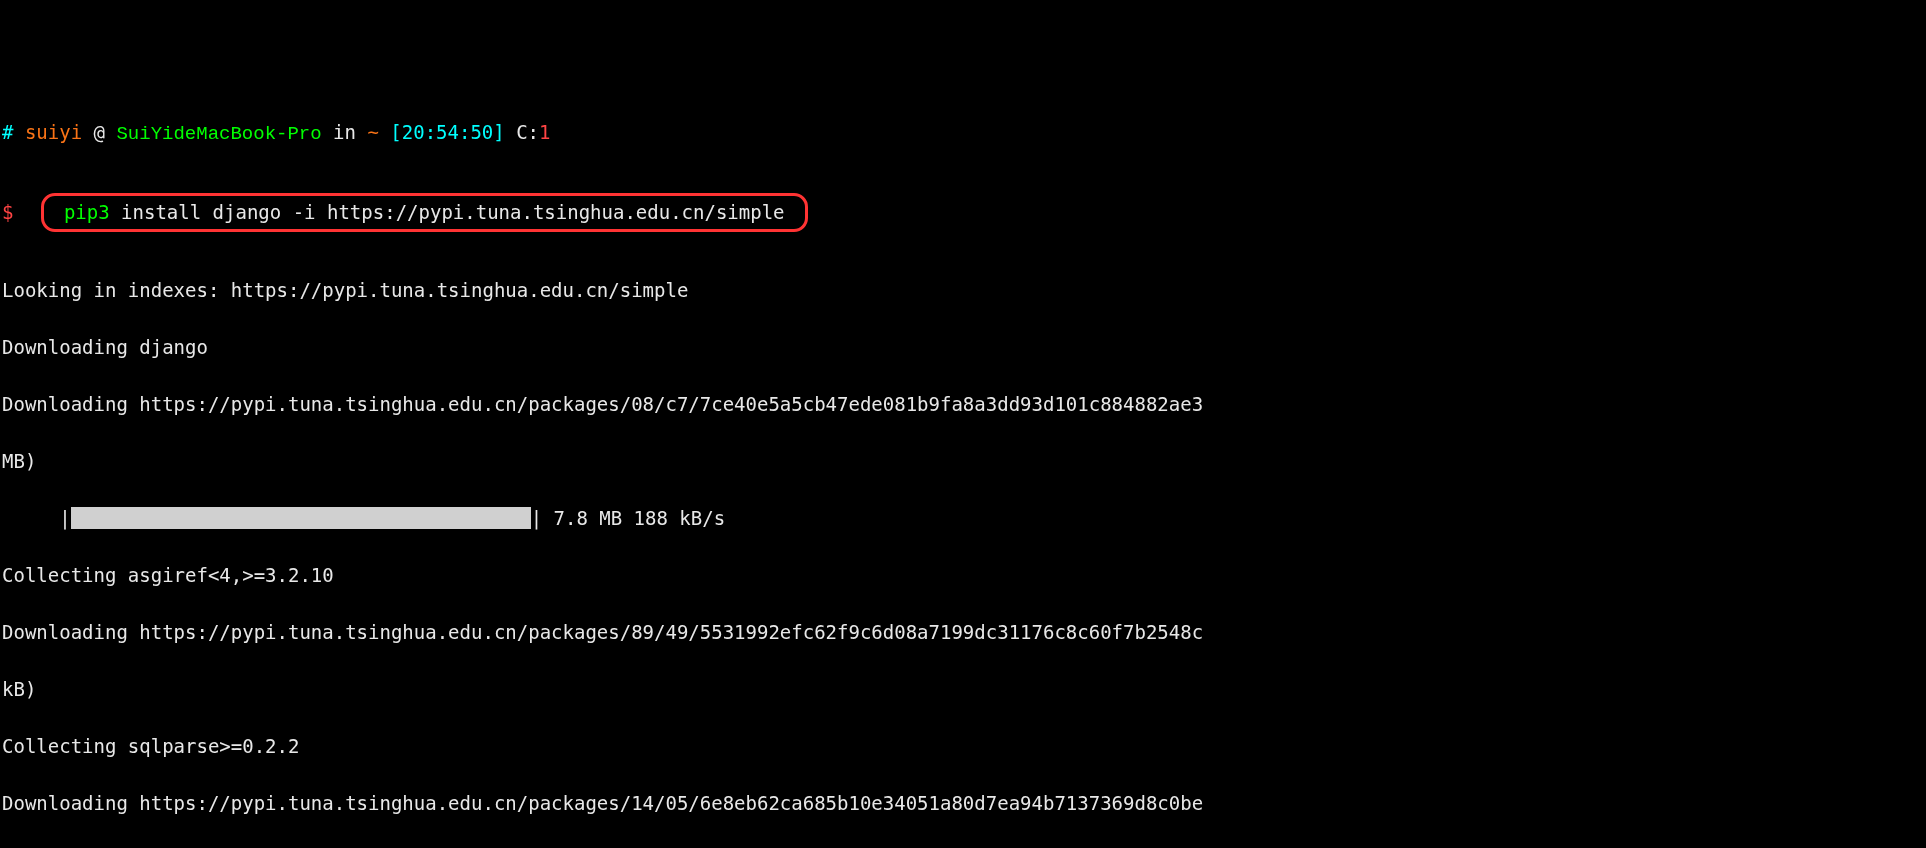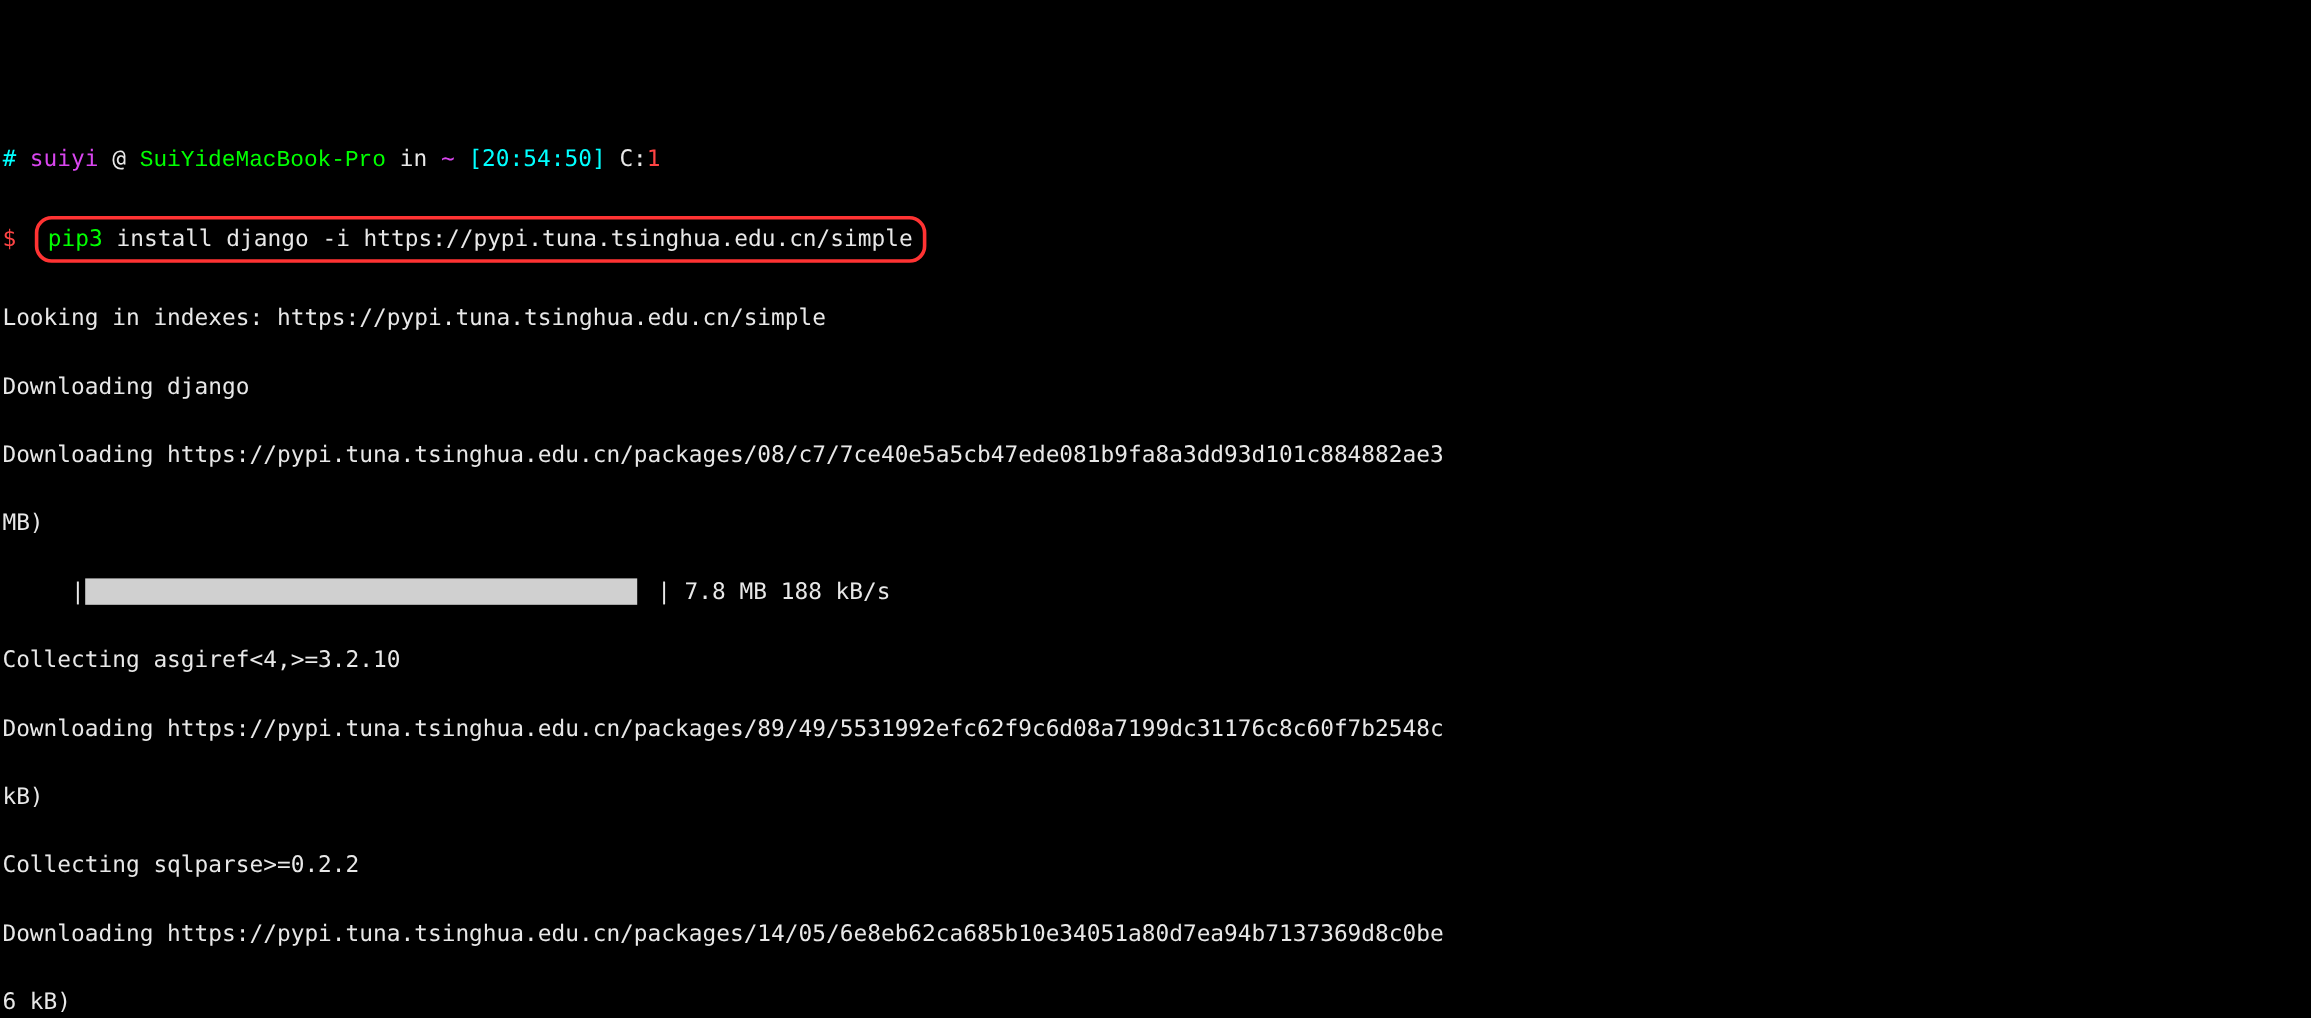--- a/index.html
+++ b/index.html
@@ -14,34 +14,34 @@
       font-size: 19px;
       line-height: 1.5;
       padding: 4px 2px;
       white-space: pre;
       overflow-x: hidden;
       min-height: 848px;
       position: relative;
       width: 1926px;
     }
     .cyan { color: #00ffff; }
-    .yellow { color: #d946ef; }
+    .yellow { color: #f97316; }
     .green { color: #00ff00; font-family: Liberation Mono, monospace; }
     .white { color: #e8e8e8; }
     .red { color: #ff4444; }
     .line {
       white-space: nowrap;
       overflow: hidden;
     }
     .highlight-box {
       display: inline-block;
       border: 3px solid #ff3333;
       border-radius: 14px;
-      padding: 2px 8px;
-      margin: 4px;
+      padding: 2px 20px;
+      margin: 16px;
     }
     .highlight-inner-green {
       color: #00ff00;
     }
     .highlight-inner-white {
       color: #e8e8e8;
     }
     .progress-row {
       display: flex;
       align-items: center;
@@ -51,21 +51,20 @@
     }
     .progress-bar {
       display: inline-block;
       background: #d0d0d0;
       height: 22px;
       width: 460px;
       vertical-align: middle;
     }
     .progress-suffix {
       white-space: pre;
-      padding-left: 17px;
     }
   </style>
 </head>
 <body>
 
 
 
 <div class="line"><span class="cyan"># </span><span class="yellow">suiyi</span><span class="white"> @ </span><span class="green">SuiYideMacBook-Pro</span><span class="white"> in </span><span class="yellow">~</span><span class="cyan"> [20:54:50] </span><span class="white">C:</span><span class="red">1</span></div>
 <div class="line"><span class="red">$ </span><span class="highlight-box"><span class="highlight-inner-green">pip3</span><span class="highlight-inner-white"> install django -i https://pypi.tuna.tsinghua.edu.cn/simple</span></span></div>
 <div class="line white">Looking in indexes: https://pypi.tuna.tsinghua.edu.cn/simple</div>

